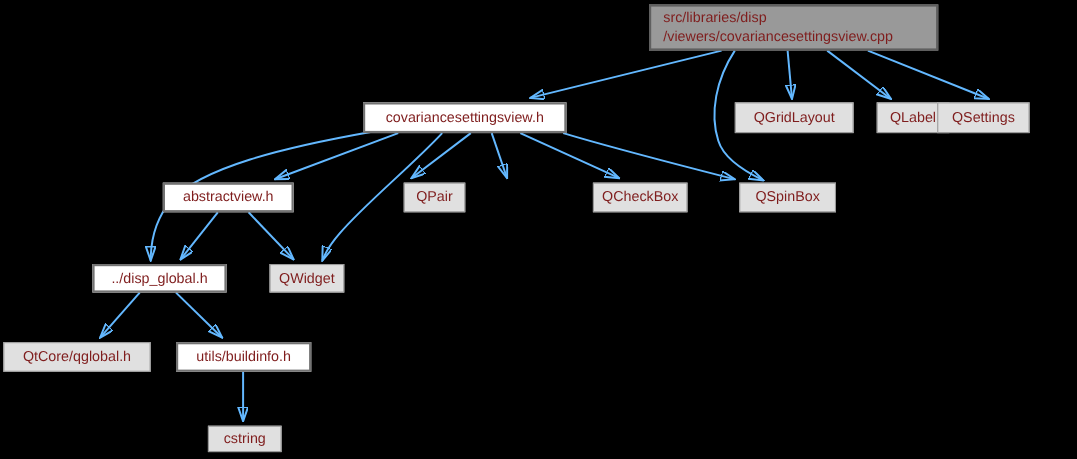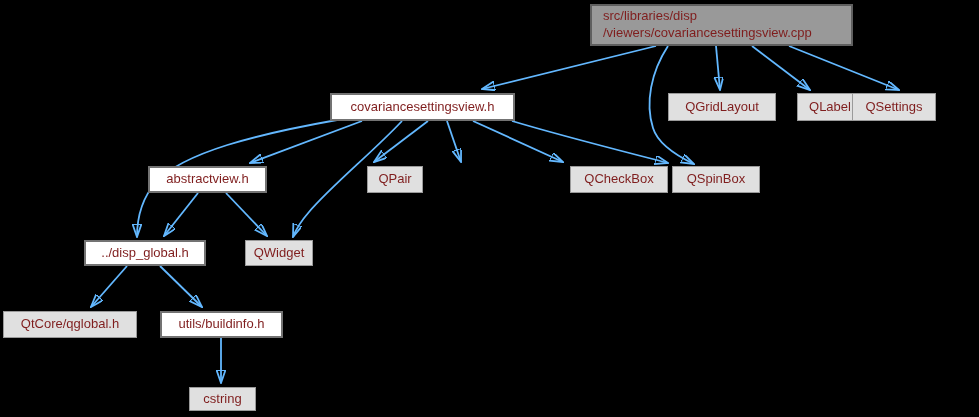--- a/index.html
+++ b/index.html
@@ -62,21 +62,21 @@
 
   <div class="node node-external" style="left:797px; top:93px; width:66px; height:28px;">QLabel</div>
 
   <div class="node node-external" style="left:852px; top:93px; width:84px; height:28px;">QSettings</div>
 
   <div class="node node-internal" style="left:148px; top:166px; width:119px; height:27px;">abstractview.h</div>
 
   <div class="node node-external" style="left:341px; top:166px; width:56px; height:27px;margin-left:26px;">QPair</div>
 
 
-  <div class="node node-external" style="left:570px; top:166px; width:98px; height:27px;">QCheckBox</div>
+  <div class="node node-external" style="left:539px; top:166px; width:86px; height:27px;">QCheckBox</div>
 
   <div class="node node-internal" style="left:84px; top:240px; width:122px; height:26px;">../disp_global.h</div>
 
   <div class="node node-external" style="left:672px; top:166px; width:88px; height:27px;">QSpinBox</div>
 
   <div class="node node-external" style="left:245px; top:240px; width:68px; height:26px;text-align:center;">QWidget</div>
 
   <div class="node node-external" style="left:3px; top:311px; width:134px; height:27px;">QtCore/qglobal.h</div>
 
   <div class="node node-internal" style="left:160px; top:311px; width:123px; height:27px;text-align:right;">utils/buildinfo.h</div>

